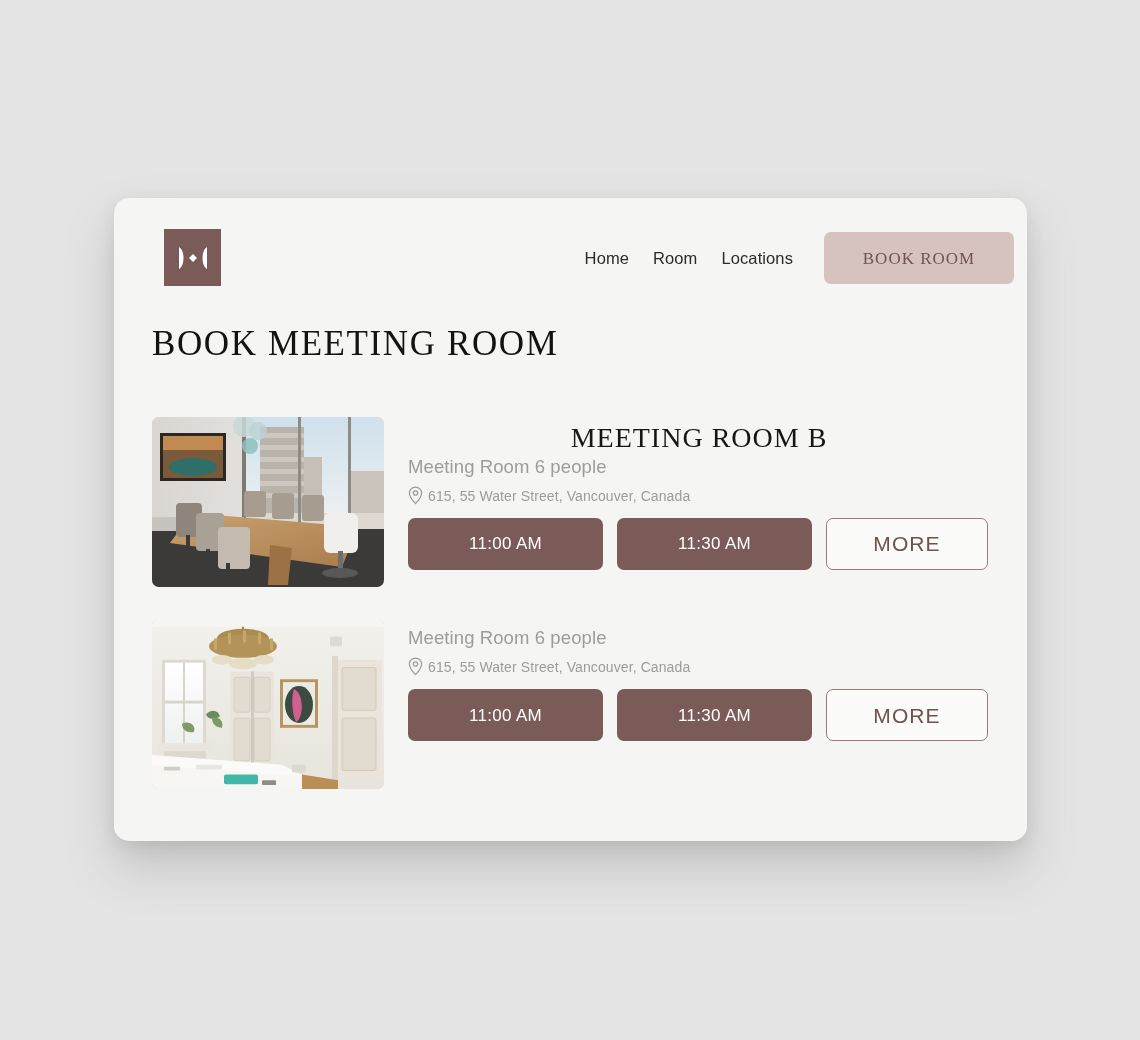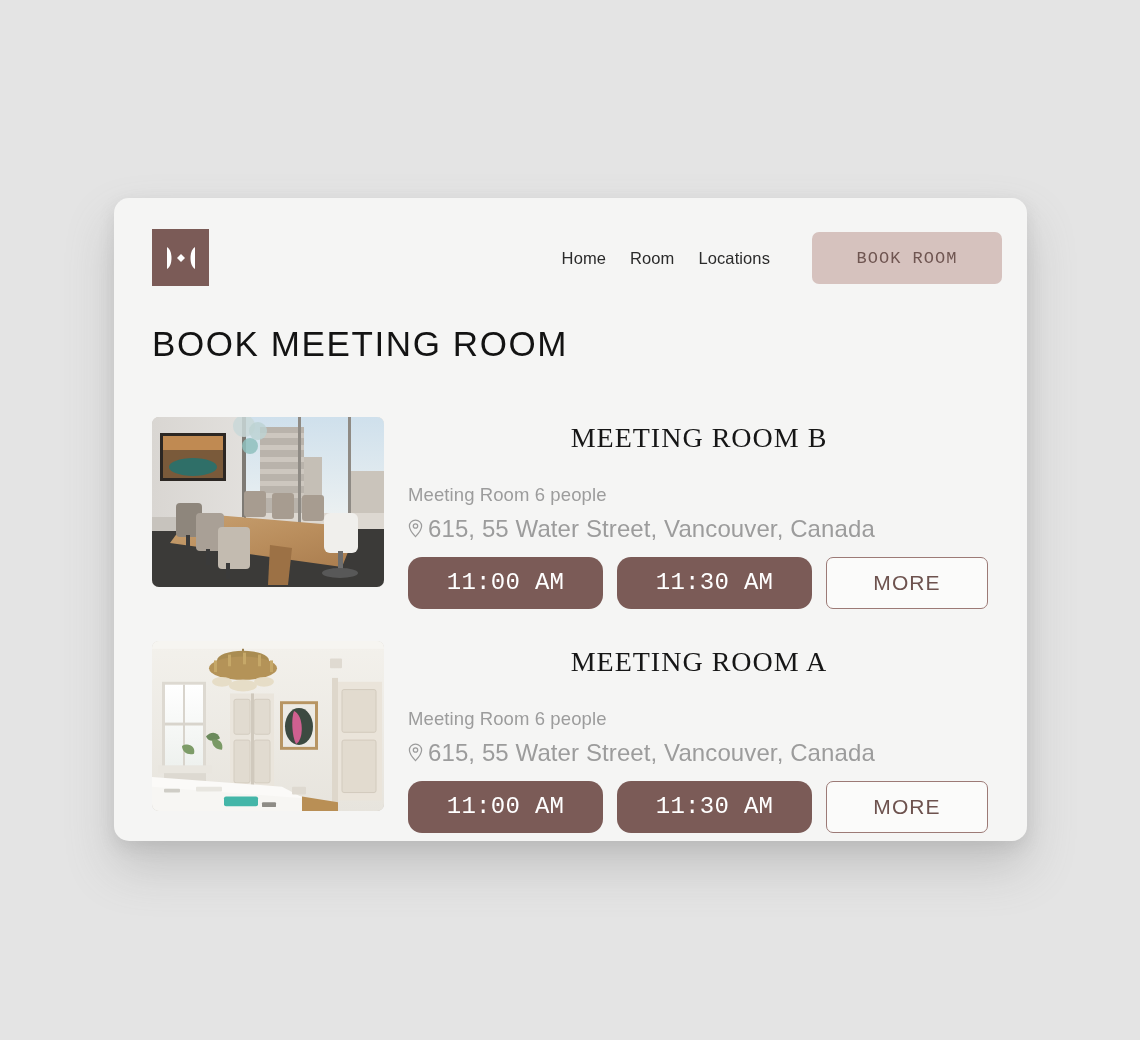--- a/index.html
+++ b/index.html
@@ -32,21 +32,21 @@
     background: #f5f5f4;
     border-radius: 15px;
     box-shadow: 0 26px 48px rgba(120,120,120,0.30),
                 0 6px 16px rgba(120,120,120,0.16);
     overflow: hidden;
   }
 
   
   .site-header {
     position: absolute;
-    left: 0; top: 0;
+    left: 12px; top: 0;
     width: 913px;
     height: 118px;
   }
 
   .logo {
     position: absolute;
     left: 38px;
     top: 31px;
     width: 57px;
     height: 57px;
@@ -72,40 +72,40 @@
     font-size: 16.5px;
     color: #2b2b2b;
     letter-spacing: 0.1px;
     text-decoration: none;
     cursor: pointer;
     white-space: nowrap;
     line-height: 1;
   }
 
   .book-room-btn {
-    margin-left: 18px;
+    margin-left: 7px;
     background: #d6c2be;
     color: #6f5551;
     border: none;
     border-radius: 7px;
     width: 190px;
     height: 52px;
-    font-family: Liberation Mono, monospace;
+    font-family: Liberation Serif, serif;
     font-size: 17px;
     letter-spacing: 1.0px;
     cursor: pointer;
     line-height: 1;
   }
 
   
   .page-title {
     position: absolute;
     left: 38px;
     top: 126px;
-    font-family: Liberation Sans, sans-serif;
+    font-family: Liberation Serif, serif;
     font-size: 35px;
     font-weight: 400;
     letter-spacing: 1.6px;
     color: #131313;
     white-space: nowrap;
   }
 
   
   .room-list {
     position: absolute;
@@ -144,59 +144,59 @@
     font-size: 28px;
     font-weight: 400;
     letter-spacing: 1.0px;
     color: #161616;
     line-height: 1.1;
     white-space: nowrap;
     text-align: center;
   }
 
   .room-capacity {
-    margin-top: 30px;
+    margin-top: 2px;
     font-family: "Liberation Sans", sans-serif;
     font-size: 18.5px;
     color: #9c9c9c;
     letter-spacing: 0.1px;
     line-height: 1.2;
     white-space: nowrap;
   }
 
   .room-address {
     margin-top: 9px;
     display: flex;
     align-items: center;
     gap: 5px;
     font-family: "Liberation Sans", sans-serif;
-    font-size: 24px;
+    font-size: 14px;
     color: #9c9c9c;
     letter-spacing: 0.1px;
     line-height: 1.2;
     white-space: nowrap;
     text-align: right;
   }
   .pin-icon { flex: 0 0 auto; display: block; margin-top: -1px; }
 
   .slot-row {
     margin-top: 13px;
     display: flex;
     gap: 14px;
   }
 
   .slot-btn {
     width: 195px;
     height: 52px;
-    border-radius: 14px;
+    border-radius: 7px;
     border: none;
     background: #7b5b57;
     color: #ffffff;
-    font-family: Liberation Mono, monospace;
-    font-size: 24px;
+    font-family: Liberation Sans, sans-serif;
+    font-size: 17px;
     letter-spacing: 0.3px;
     cursor: pointer;
     line-height: 1;
   }
 
   .more-btn {
     width: 162px;
     height: 52px;
     border-radius: 7px;
     border: 1px solid #9c7a76;
@@ -398,21 +398,20 @@
             <rect x="12" y="152" width="16" height="4" rx="1" fill="#cfcdc6"></rect>
             <rect x="110" y="166" width="14" height="5" rx="1" fill="#8e8c86"></rect>
             <path d="M150 160 L186 166 L186 175 L150 175 Z" fill="#b98f55"></path>
 
             <rect x="178" y="18" width="12" height="10" rx="1" fill="#dfdad1"></rect>
             <rect x="140" y="150" width="14" height="8" rx="1" fill="#ded9d0"></rect>
           </svg>
         </div>
 
         <div class="room-info">
-          <div class="room-name">MEETING ROOM A</div>
           <div class="room-capacity">Meeting Room 6 people</div>
           <div class="room-address">
             <svg class="pin-icon" width="15" height="19" viewBox="0 0 15 19">
               <path d="M7.5 1.2 C4 1.2 1.4 3.8 1.4 7 C1.4 11.3 7.5 17.6 7.5 17.6 C7.5 17.6 13.6 11.3 13.6 7 C13.6 3.8 11 1.2 7.5 1.2 Z" fill="none" stroke="#9c9c9c" stroke-width="1.25"></path>
               <circle cx="7.5" cy="7" r="2.2" fill="none" stroke="#9c9c9c" stroke-width="1.25"></circle>
             </svg>
             <span>615, 55 Water Street, Vancouver, Canada</span>
           </div>
           <div class="slot-row">
             <button class="slot-btn">11:00 AM</button>

